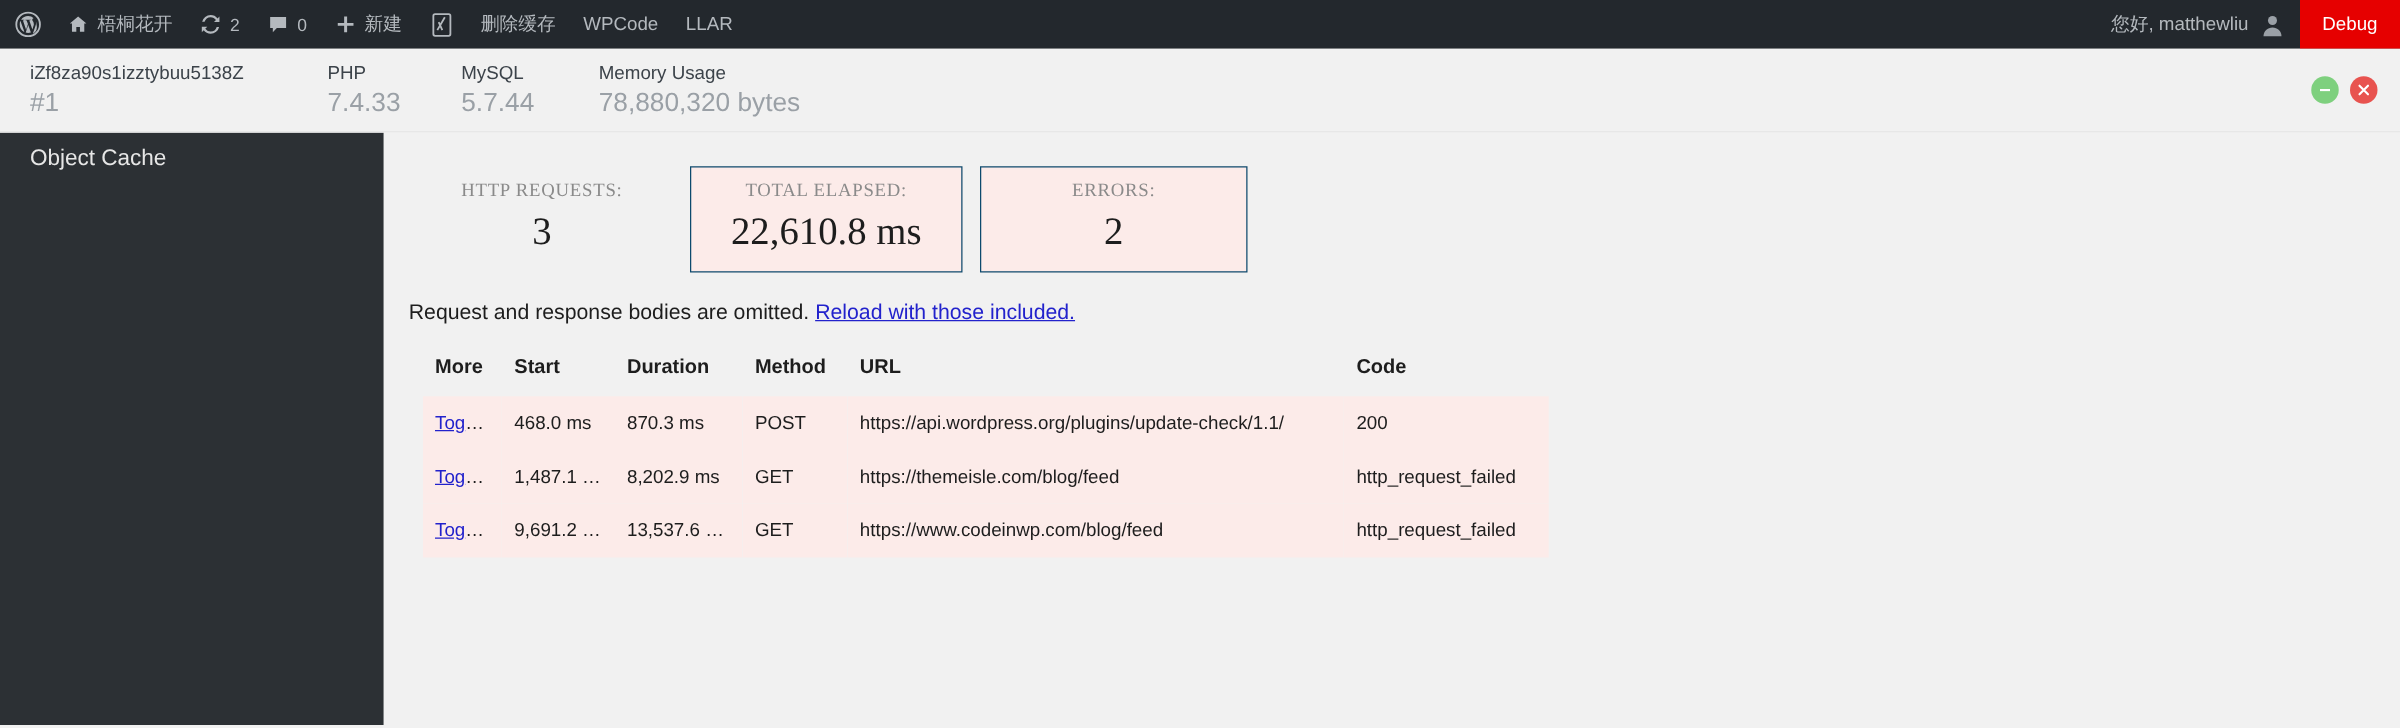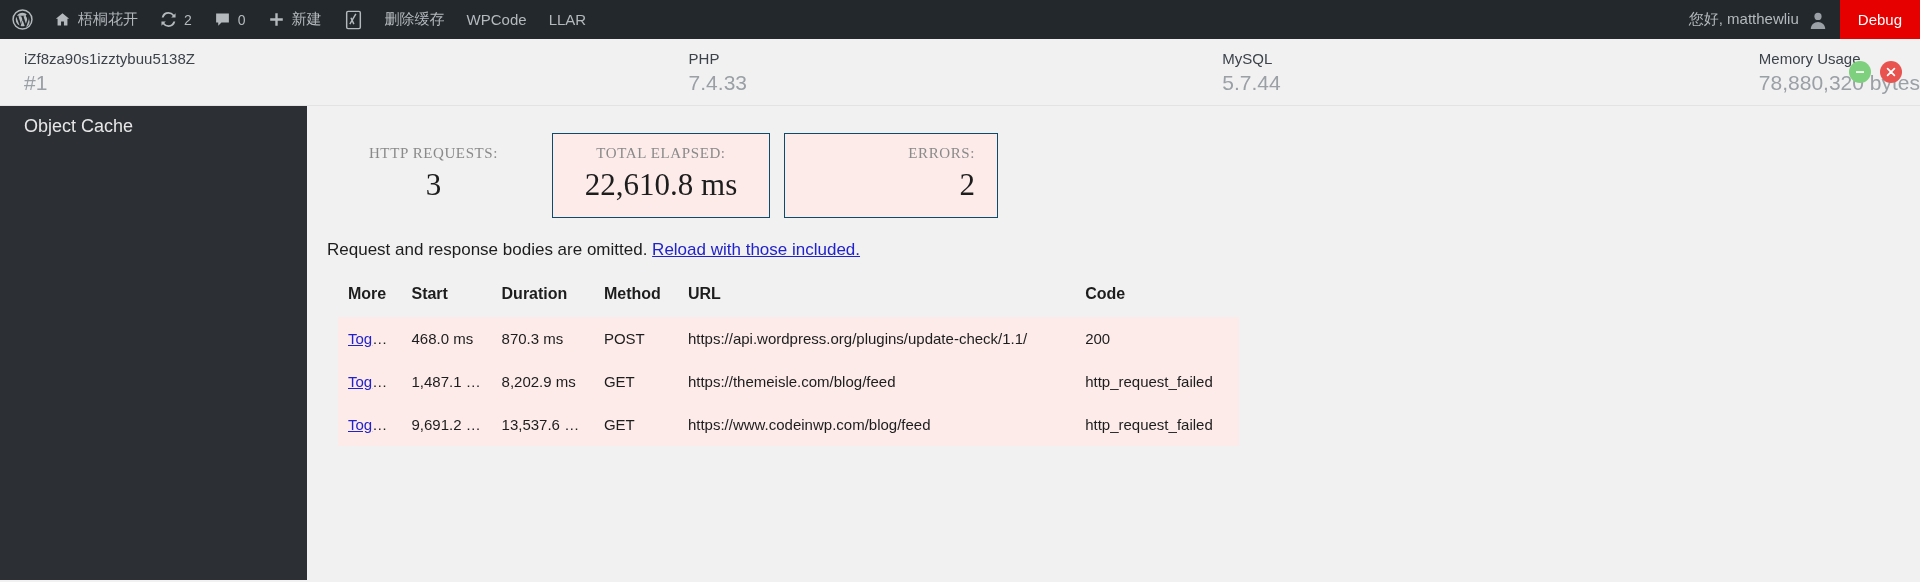--- a/index.html
+++ b/index.html
@@ -30,21 +30,21 @@
   .ab-greet{display:flex;align-items:center;gap:9px;padding:0 12px 0 11px;color:#b4b9be;}
 
   .icn{display:inline-block;vertical-align:middle;line-height:0;}
   .cnt-badge{color:#b4b9be;font-size:14px;}
 
   
   .infobar{
     height:67px;background:#f1f1f1;
     display:flex;align-items:flex-start;
     padding:10px 0 0 24px;box-sizing:border-box;
-    position:relative;border-bottom:1px solid #e3e3e3;justify-content:space-between;
+    position:relative;border-bottom:1px solid #e3e3e3;
   }
   .info-col{display:flex;flex-direction:column;}
   .info-label{font-size:15px;color:#3c434a;line-height:20px;white-space:nowrap;}
   .info-value{font-size:21px;color:#9aa0a6;line-height:26px;white-space:nowrap;margin-top:1px;}
   .ib-close{
     position:absolute;right:18px;top:22px;display:flex;gap:9px;align-items:center;
   }
   .circ{width:22px;height:22px;border-radius:50%;display:flex;align-items:center;justify-content:center;cursor:pointer;}
   .circ.min{background:#7ed07e;}
   .circ.cls{background:#e8534f;}
@@ -83,21 +83,21 @@
   .stat.plain{margin-right:16px;}
   .stat-label{
     font-size:15px;color:#8a8a8a;letter-spacing:.6px;
     text-transform:uppercase;white-space:nowrap;line-height:20px;
   }
   .stat-value{
     font-size:31px;color:#1d1d1d;line-height:40px;white-space:nowrap;margin-top:2px;
   }
   .stat.w-req{min-width:205px;}
   .stat.w-elapsed{min-width:218px;}
-  .stat.w-err{min-width:214px;align-items:flex-end;}
+  .stat.w-err{min-width:214px;}
 
   
   .notice{
     padding:20px 0 0 20px;font-size:17px;color:#1d1d1d;line-height:24px;
   }
   .notice a{color:#2222cc;text-decoration:underline;cursor:pointer;}
 
   
   table.qm-table{
     border-collapse:collapse;margin:23px 0 0 31px;width:901px;

